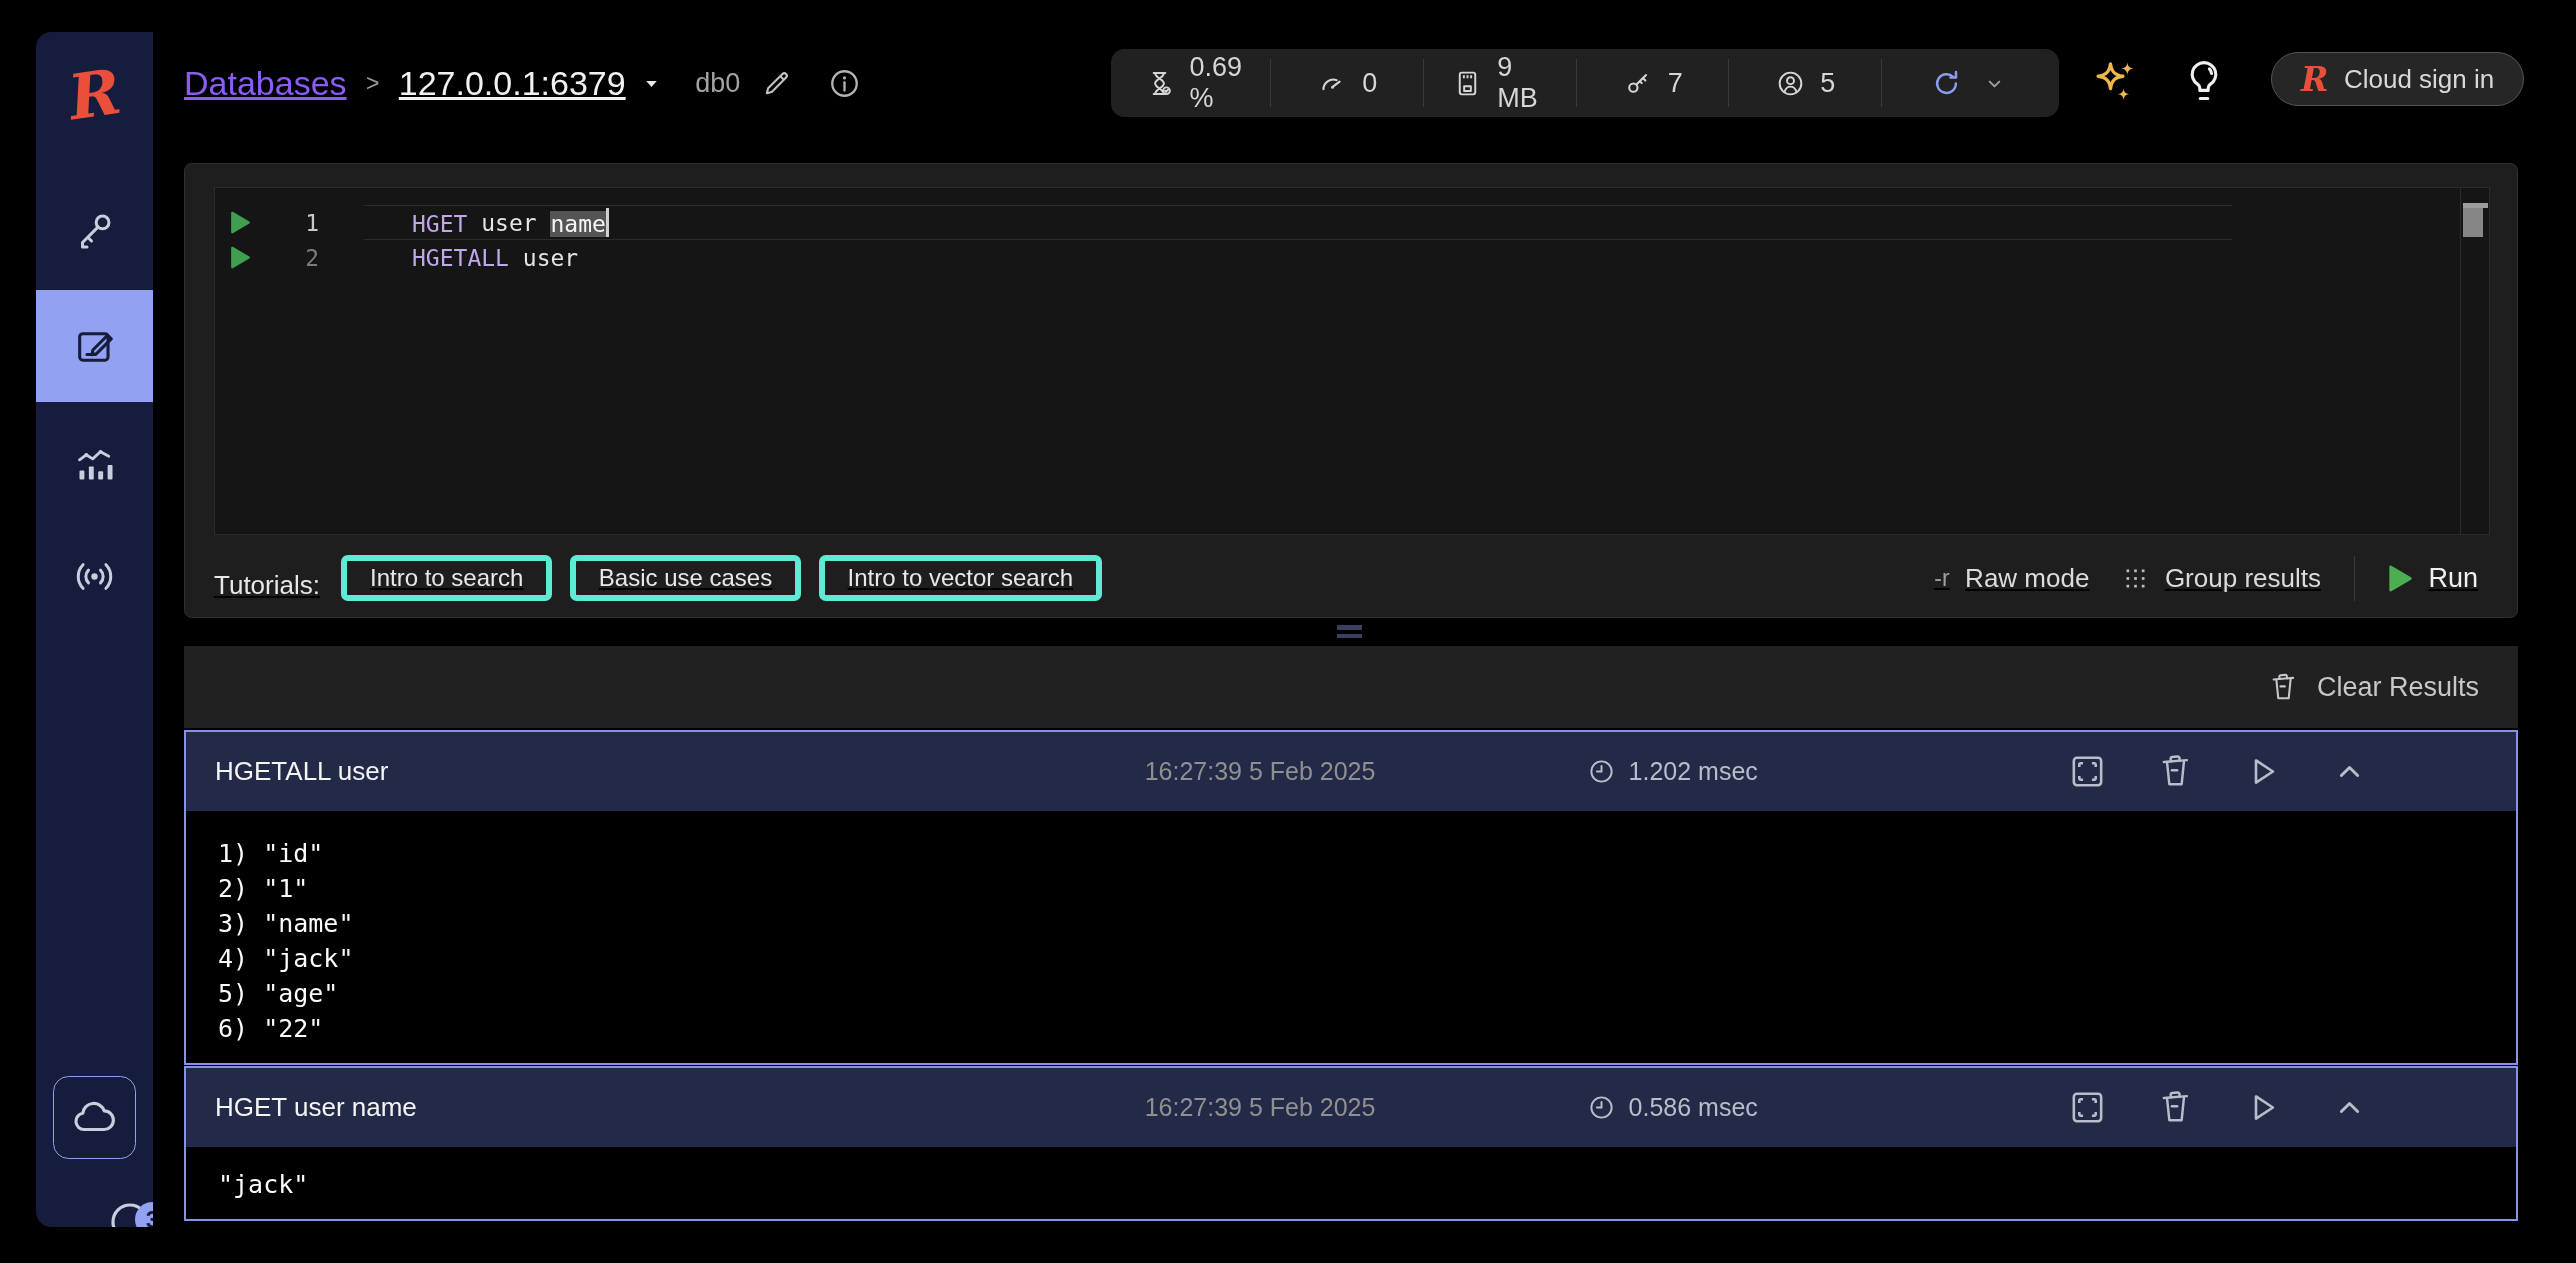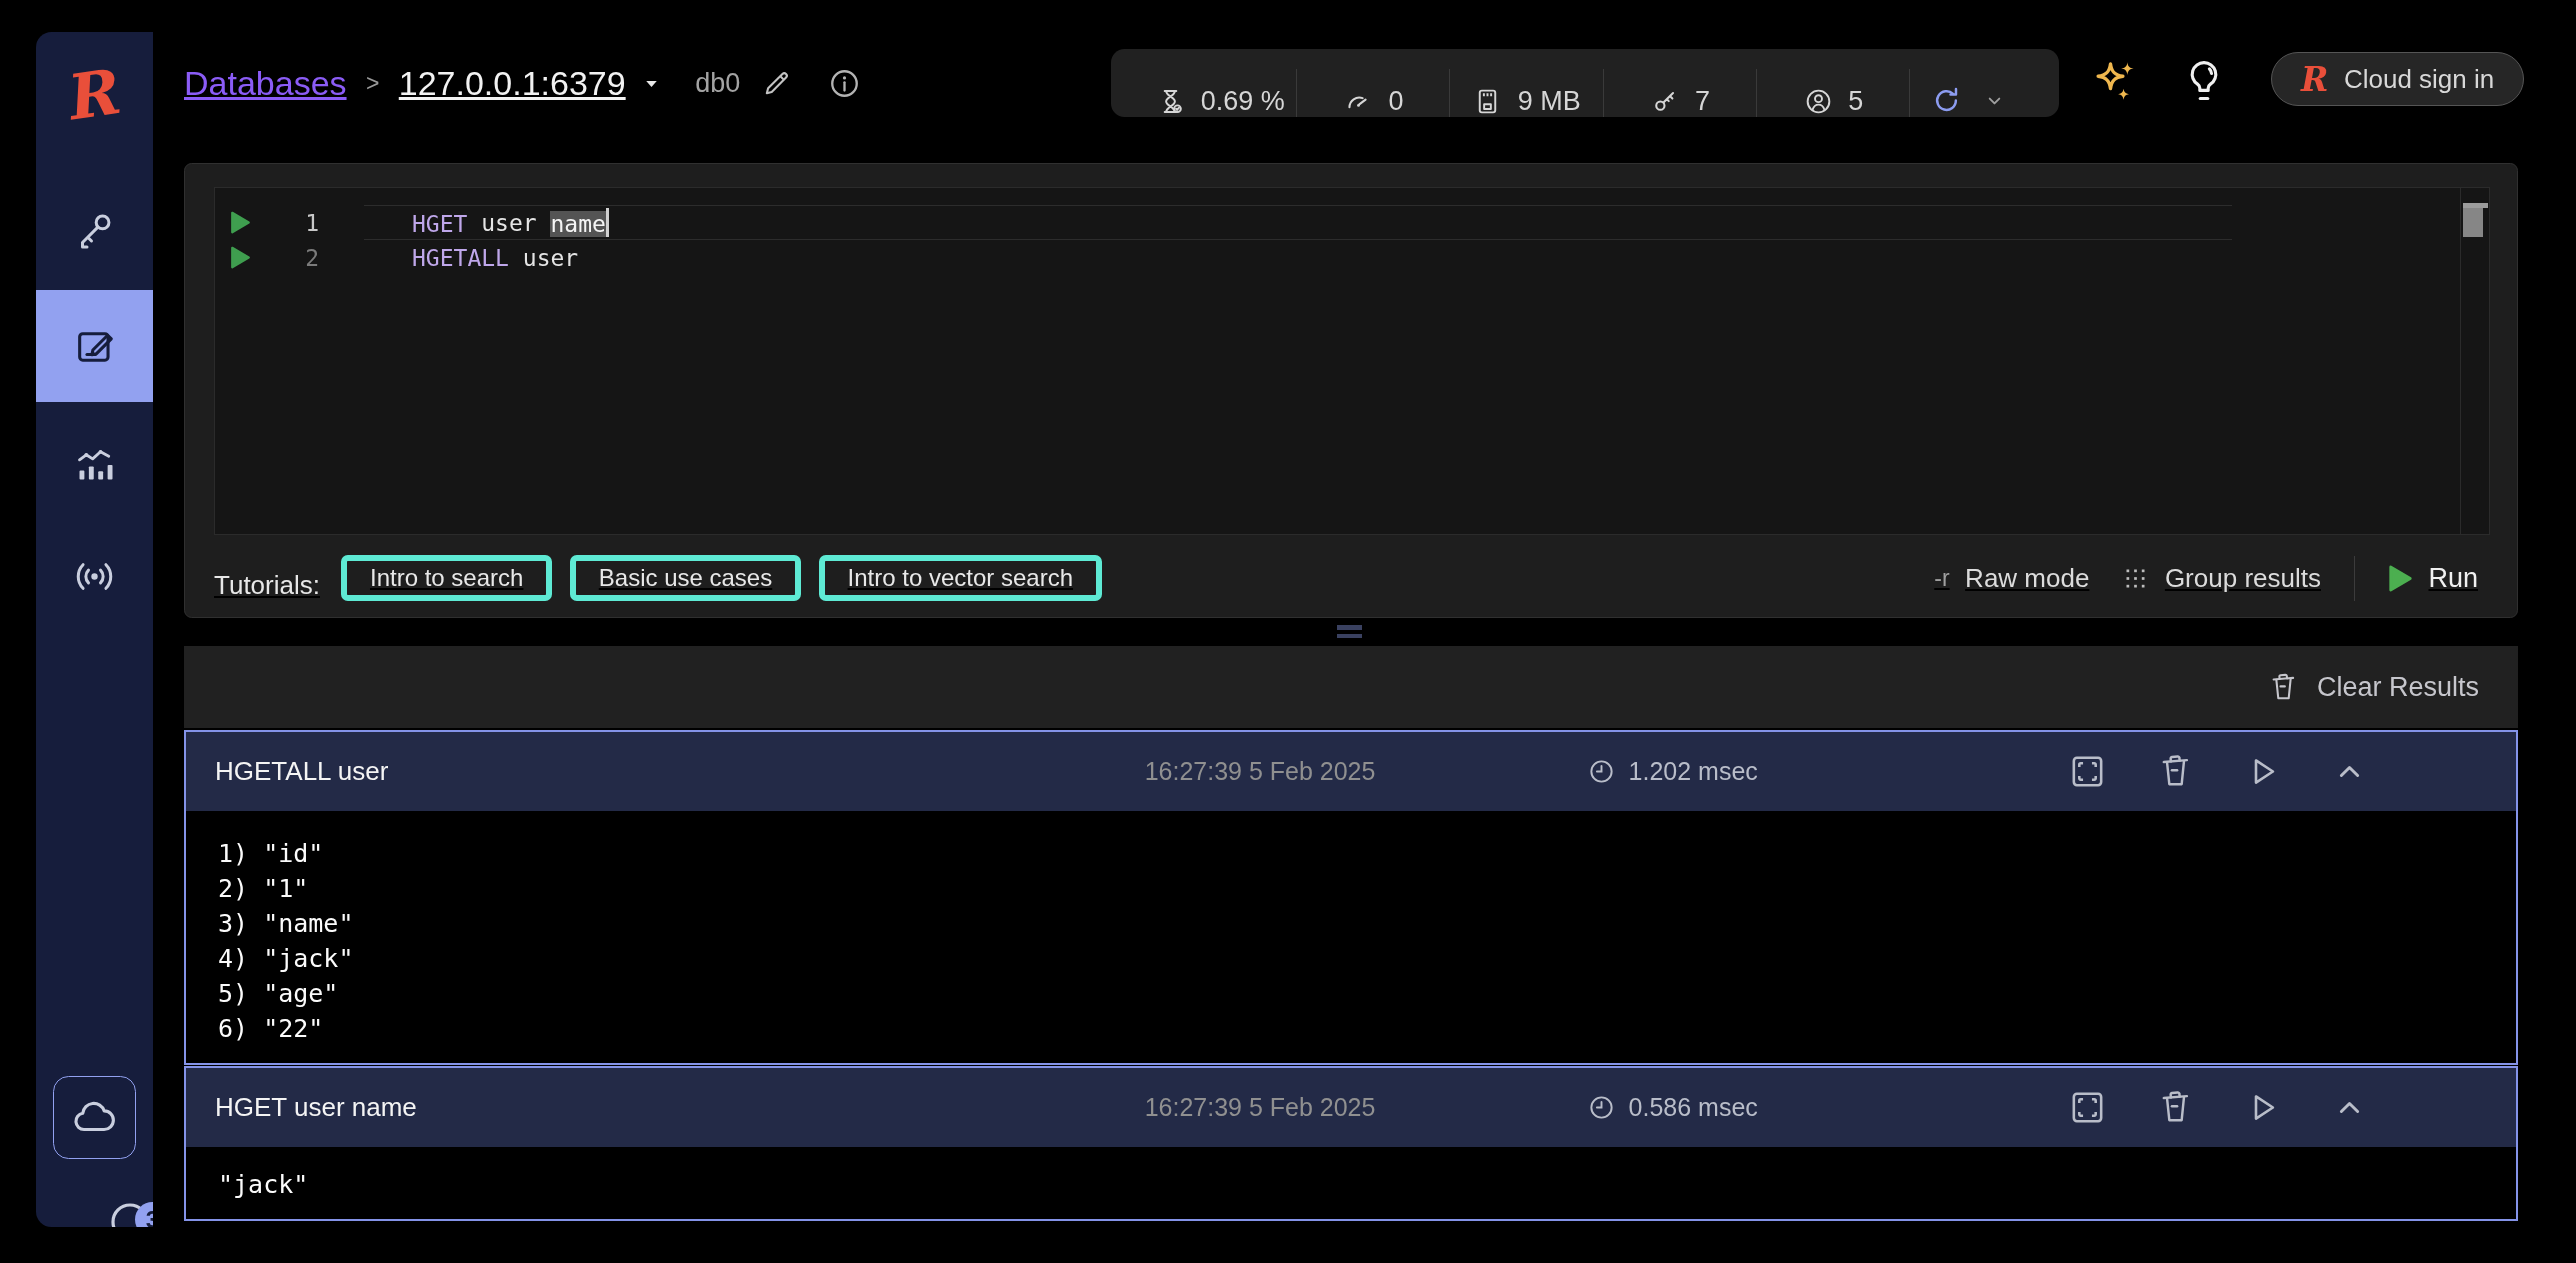--- a/index.html
+++ b/index.html
@@ -25,21 +25,21 @@
            display:flex; align-items:center; justify-content:center; z-index:3; }
 
   
   #breadcrumb { left:184px; top:56px; height:54px; display:flex; align-items:center; }
   .bc-link { color:#8b5cf6; font-size:34px; text-decoration:underline; cursor:pointer; }
   .bc-sep { color:#9a9a9a; font-size:23px; margin:0 19.4px; }
   .bc-host { color:#f2f2f2; font-size:34px; font-weight:normal; text-decoration:underline; cursor:pointer; }
   .bc-db { color:#a3a3a3; font-size:27px; margin-left:33px; }
 
   #stats-pill { left:1111px; top:49px; width:948px; height:68px; background:#212121;
-                border-radius:13.5px; display:flex; align-items:flex-end; padding:0 33px; }
+                border-radius:13.5px; display:flex; align-items:center; padding:0 33px;gap:28px; }
   .stat { display:flex; align-items:center; gap:14.5px; color:#d6d6d6; font-size:27px; flex:1;
           justify-content:center; }
   .stat-div { width:1px; height:48px; background:#3a3a3a; }
 
   .hdr-ic { position:absolute; cursor:pointer; }
   #cloud-signin { left:2271px; top:52px; height:54px; padding:0 29px; border-radius:27px;
                   background:#262626; border:1.9px solid #555; display:flex; align-items:center;
                   gap:15.5px; color:#d8d8d8; font-size:26px; cursor:pointer; }
   #cloud-signin .mini-r { font-family:"DejaVu Serif", serif; font-style:italic; font-weight:bold;
                           font-size:33px; color:#e94f3a; }

